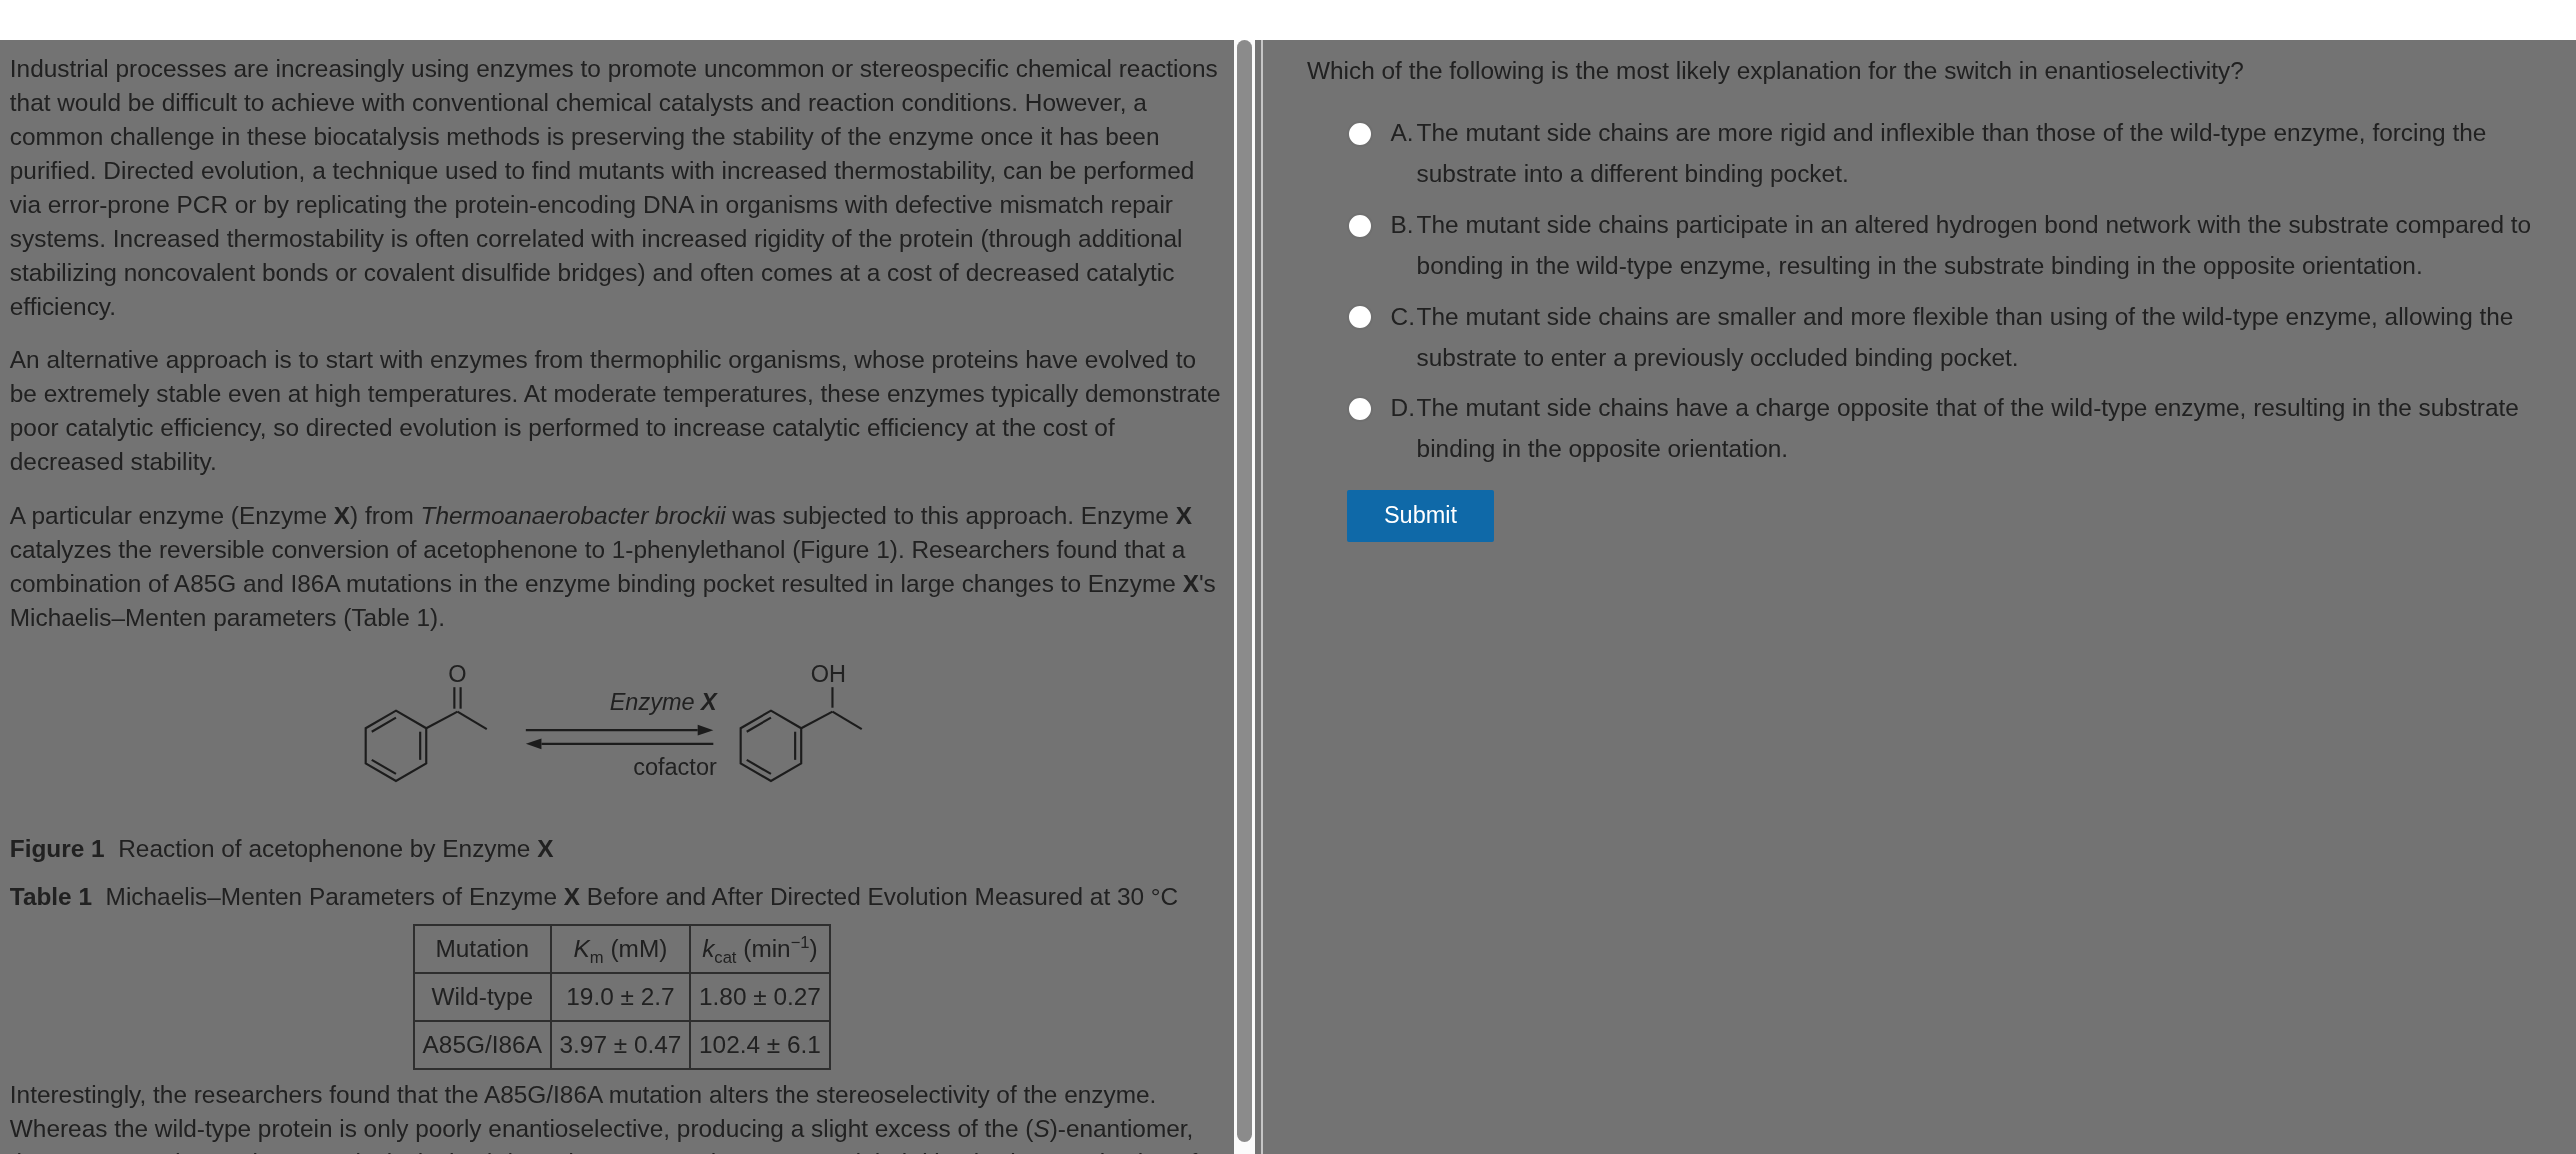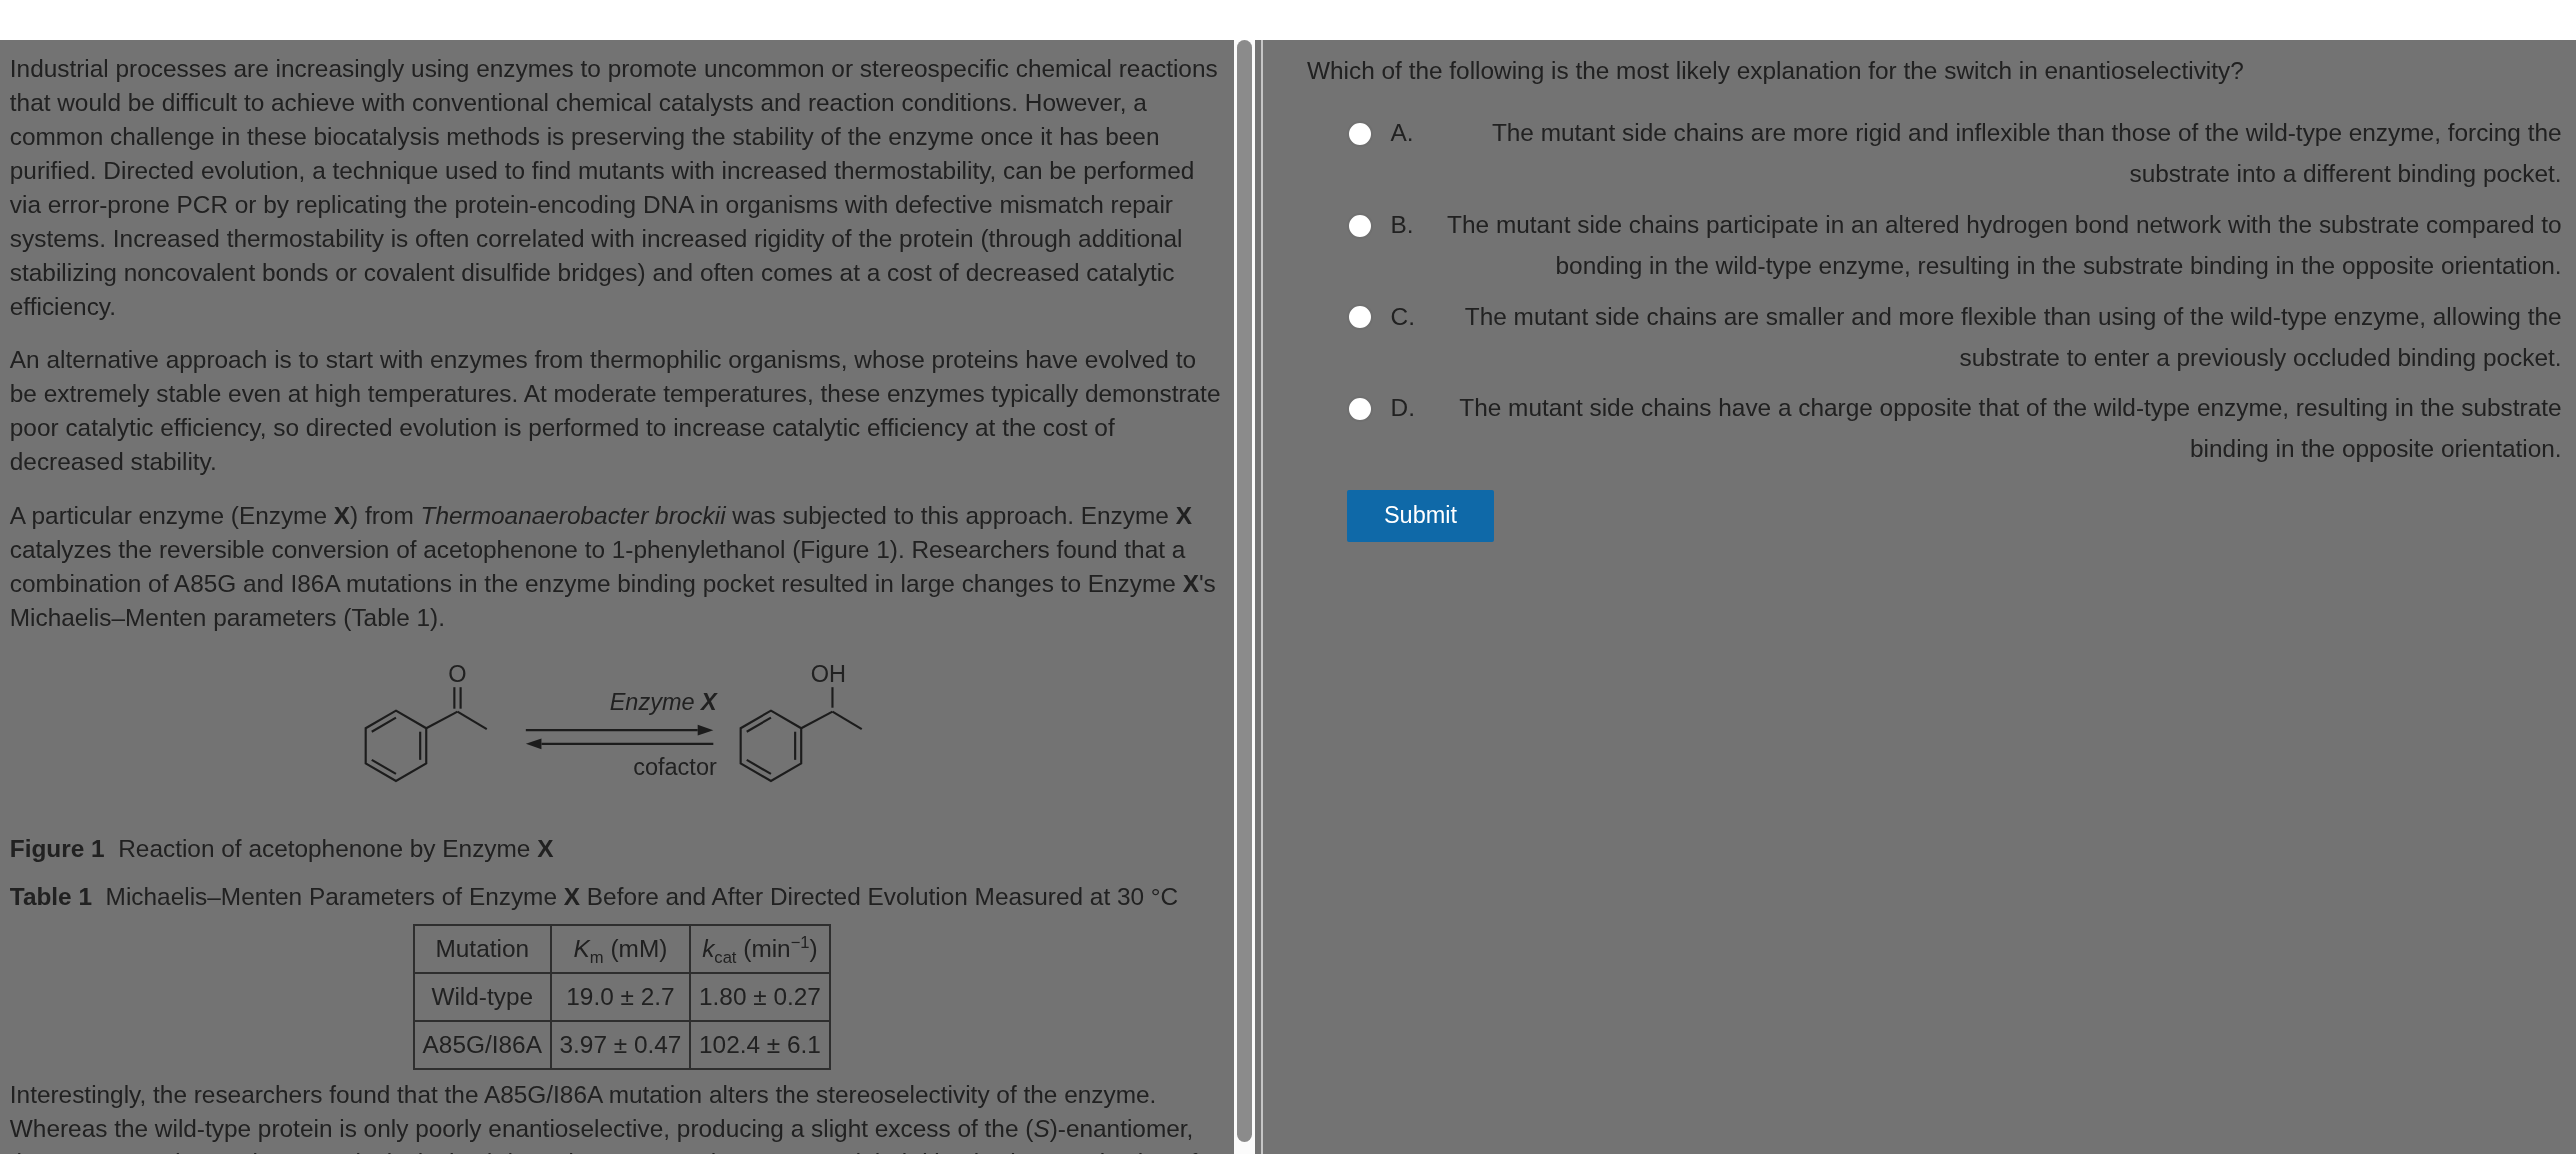--- a/index.html
+++ b/index.html
@@ -39,21 +39,21 @@
   
   .right-pane { position: absolute; left: 1263px; top: 0; width: 1313px; height: 1154px; padding: 13.7px 0 0 44px; border-radius: 9px; }
   .question { font-size: 24.4px; line-height: 34px; max-width: 1251px; }
   .options { margin-top: 24.4px; }
   .option { display: flex; align-items: flex-start; margin: 0 0 9.8px 40px; }
   .radio {
     flex: 0 0 auto; width: 26px; height: 26px; border: 2px solid #6f6f6f;
     border-radius: 50%; background: #fff; margin: 8.8px 17.6px 0 0;
   }
   .opt-letter { flex: 0 0 26px; font-size: 24.4px; line-height: 41px; }
-  .opt-text { width: 1145px; font-size: 24.4px; line-height: 41px; text-align: right; }
+  .opt-text { width: 1145px; font-size: 24.4px; line-height: 41px; }
   .submit {
     display: block; margin: 20.5px 0 0 40px; width: 147px; height: 52px;
     border: none; border-radius: 2px; font-family: "Liberation Sans", sans-serif;
     font-size: 23.5px; cursor: pointer;
   }
 
   svg.scheme { position: absolute; left: 0; top: 0; }
   svg.scheme line, svg.scheme polygon.ring { stroke: #1c1c1c; stroke-width: 2.2; fill: none; }
   svg.scheme polygon.head { fill: #1c1c1c; stroke: none; }
 </style>

